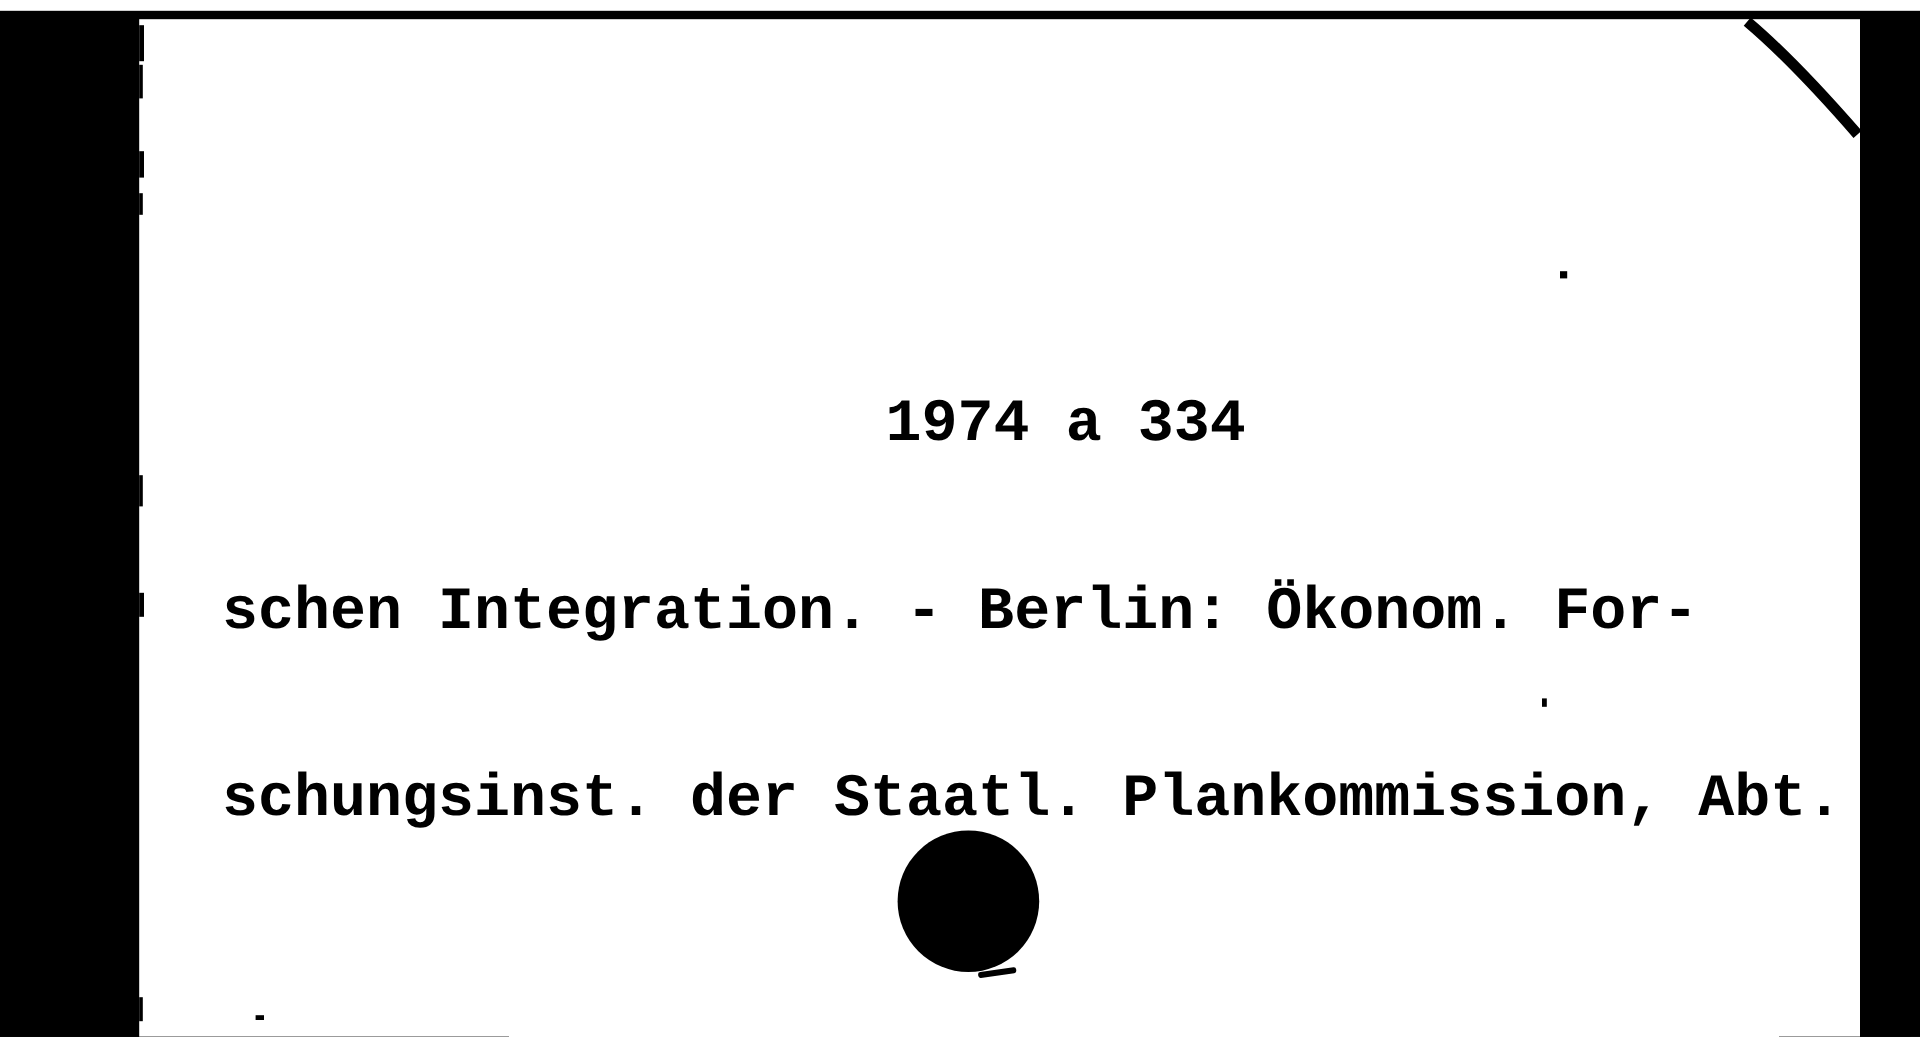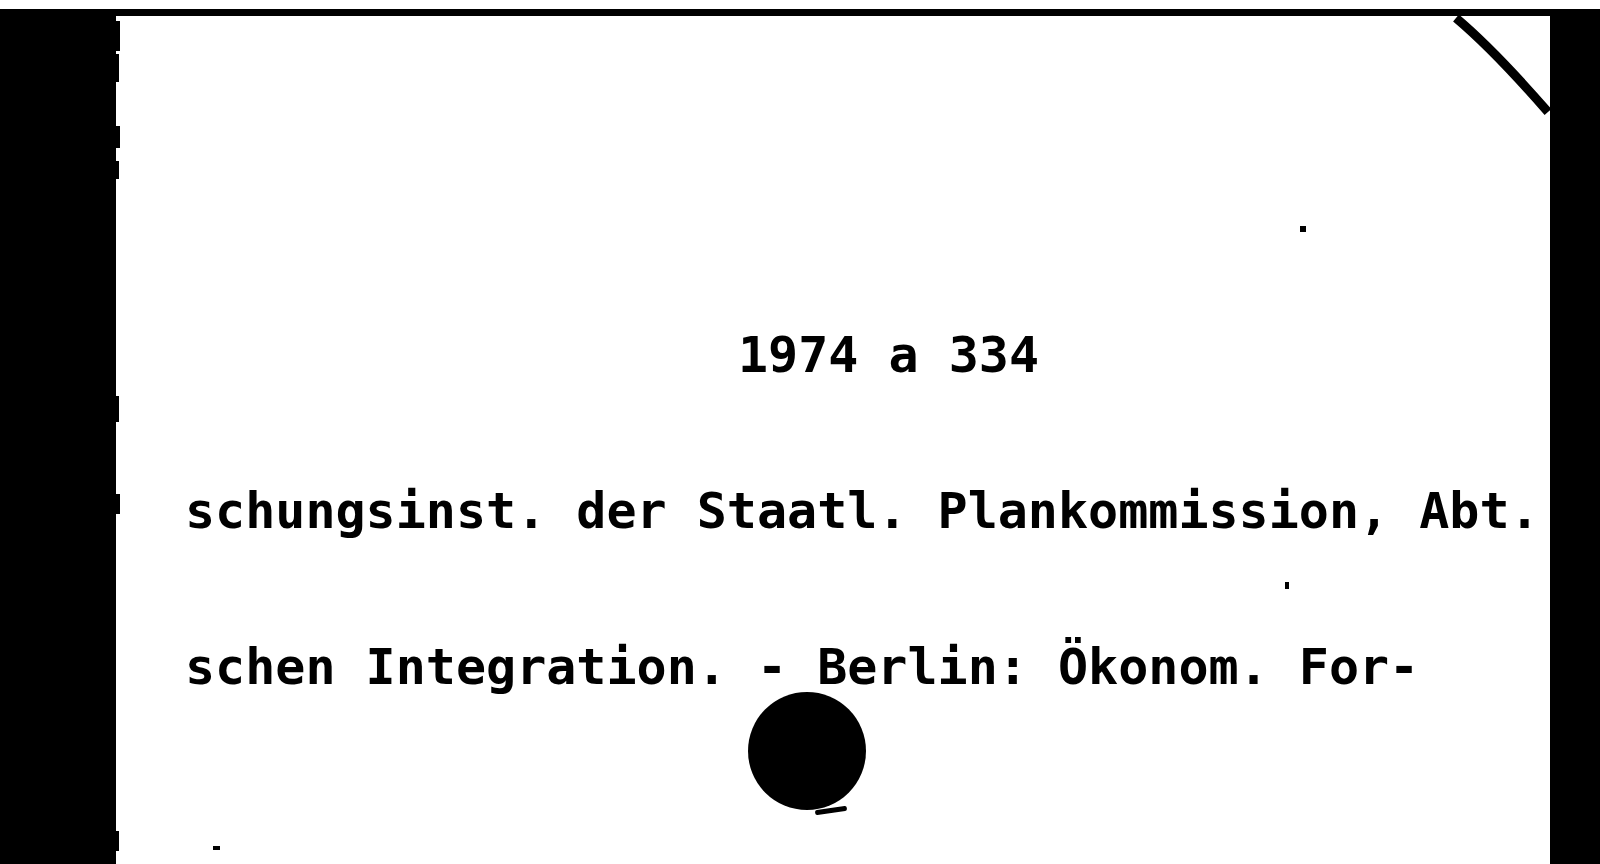--- a/index.html
+++ b/index.html
@@ -13,20 +13,21 @@
     height: 864px;
     overflow: hidden;
     background: var(--scan-bg);
     font-family: "DejaVu Sans Mono", "Liberation Mono", monospace;
   }
   .stage {
     position: relative;
     width: 1592px;
     height: 864px;
     background: var(--scan-bg);
+    font-family: Liberation Mono, monospace;
   }
   
   .top-white-strip {
     position: absolute;
     left: 0; top: 0;
     width: 1600px; height: 9px;
     background: var(--card-bg);
   }
   
   .card {
@@ -96,22 +97,22 @@
     <div class="edge-speck" style="left:0; top:110px; width:4px; height:22px;"></div>
     <div class="edge-speck" style="left:0; top:145px; width:3px; height:18px;"></div>
     <div class="edge-speck" style="left:0; top:380px; width:3px; height:26px;"></div>
     <div class="edge-speck" style="left:0; top:478px; width:4px; height:20px;"></div>
     <div class="edge-speck" style="left:0; top:815px; width:3px; height:20px;"></div>
 
   </div>
 
   <div class="text-block">
     <div class="call-number-line">1974 a 334</div>
+    <div>schen Integration. - Berlin: Ökonom. For-</div>
     <div>schungsinst. der Staatl. Plankommission, Abt.</div>
-    <div>schen Integration. - Berlin: Ökonom. For-</div>
     
   </div>
 
   <div class="punch-hole"></div>
   <div class="hole-smudge"></div>
 
   <div class="dot-speck" style="left:1300px; top:226px; width:6px; height:6px;"></div>
   <div class="dot-speck" style="left:1285px; top:582px; width:4px; height:7px;"></div>
   <div class="dot-speck" style="left:213px;  top:846px; width:7px; height:4px;"></div>
 

